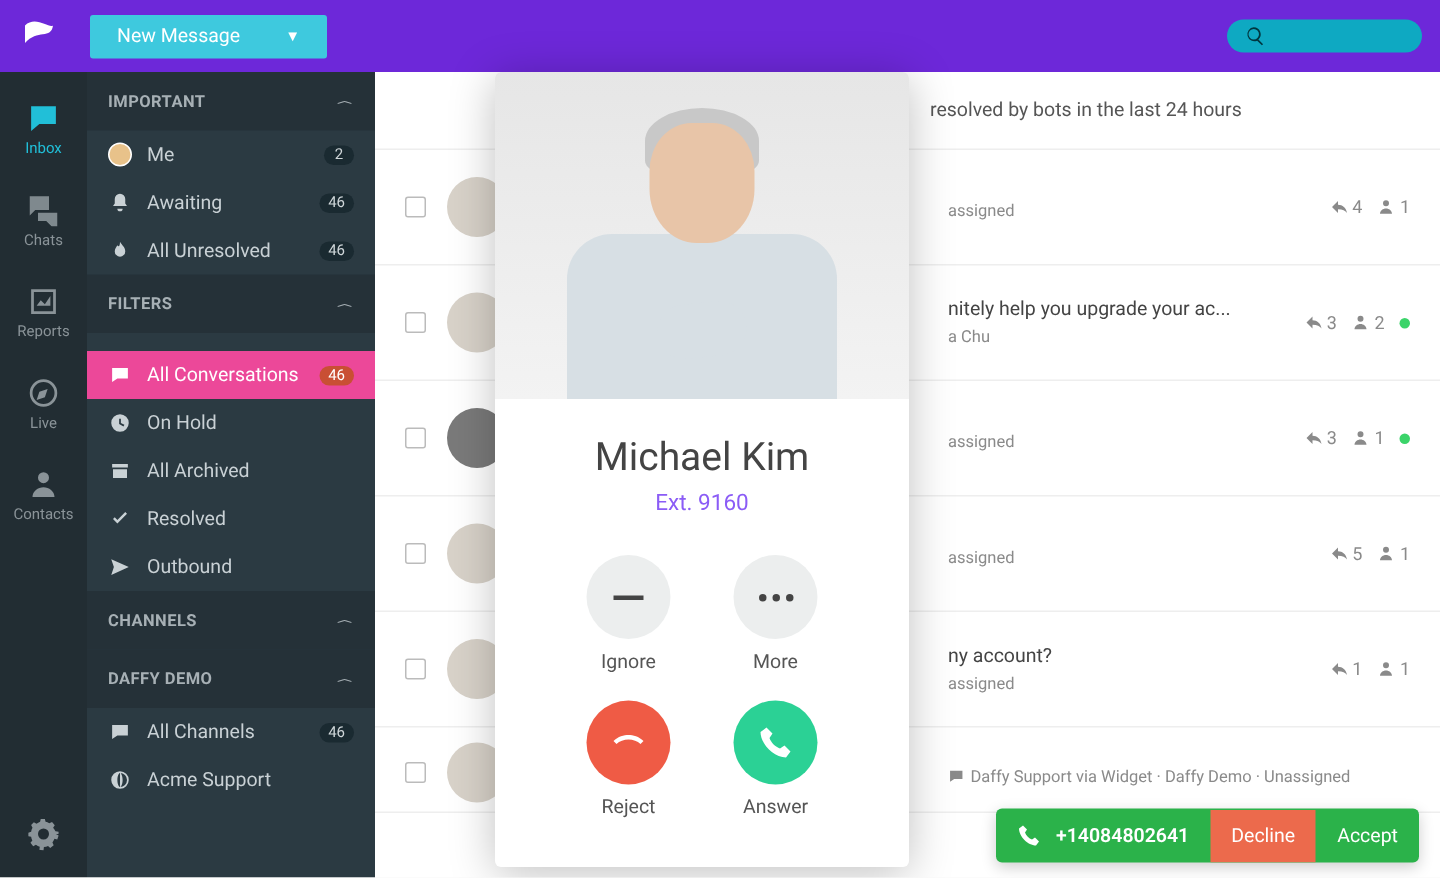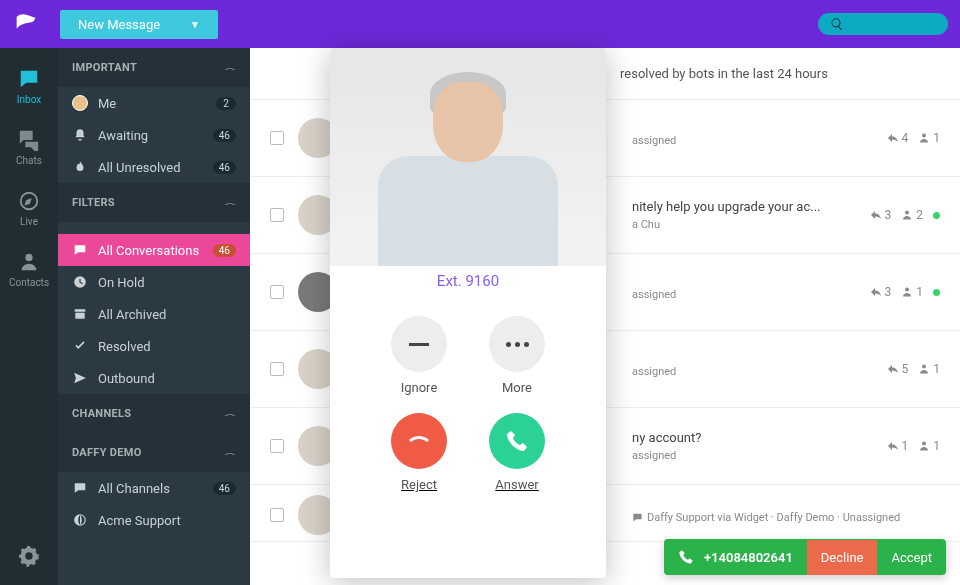--- a/index.html
+++ b/index.html
@@ -54,21 +54,21 @@
 .call-card { position:absolute; left:330px; top:48px; width:276px; height:530px; background:#fff; border-radius:4px; box-shadow:0 4px 30px rgba(0,0,0,.25); z-index:20; text-align:center; padding:0 0 10px 0; overflow:hidden; }
 .call-photo { width:100%; height:218px; background:linear-gradient(180deg,#e6e6e6 0%,#f3f3f3 100%); position:relative; display:flex; align-items:flex-end; justify-content:center; }
 .person { width:200px; height:210px; position:relative; }
 .person .head { width:70px; height:80px; background:#e8c5a8; border-radius:40% 40% 45% 45%; position:absolute; left:50%; top:26px; transform:translateX(-50%); }
 .person .hair { width:76px; height:44px; background:#c8c8c8; border-radius:50% 50% 20% 20%; position:absolute; left:50%; top:16px; transform:translateX(-50%); }
 .person .body-p { width:180px; height:110px; background:#d7dfe4; border-radius:30px 30px 0 0; position:absolute; bottom:0; left:50%; transform:translateX(-50%); }
 .person .arm { width:60px; height:36px; background:#d7dfe4; position:absolute; bottom:28px; left:50%; transform:translateX(-50%) rotate(-6deg); border-radius:18px; }
 .call-name { font-size:26px; color:#444; margin-top:24px; }
 .call-ext { font-size:15px; color:#8b5cf6; margin-top:6px; }
 .call-actions { display:flex; justify-content:center; gap:42px; margin-top:26px; }
-.call-actions-2 { margin-top:18px;text-decoration:underline; }
+.call-actions-2 { margin-top:18px; }
 .cbtn { display:flex; flex-direction:column; align-items:center; gap:8px; cursor:pointer; font-size:13px; color:#555; }
 .circle { width:56px; height:56px; border-radius:50%; display:flex; align-items:center; justify-content:center; }
 .circle.grey { background:#eceeee; color:#444; }
 .circle.red { background:#ef5b45; }
 .circle.green { background:#2bd195; }
 .circle svg { width:24px; height:24px; fill:#fff; }
 .dash { width:20px; height:3px; background:#444; }
 .dots { display:flex; gap:4px; }
 .dots span { width:5px; height:5px; border-radius:50%; background:#444; }
 
@@ -108,20 +108,26 @@
     <span>Inbox</span>
   </div>
   <div class="rail-item">
     <svg viewBox="0 0 24 24">
         <path d="M2 2h14v10H6l-4 4V2zm6 12h14v10h-4l-4-4h-6V14z" opacity=".9"></path>
       </svg>
     <span>Chats</span>
   </div>
   <div class="rail-item">
     <svg viewBox="0 0 24 24">
+        <path d="M3 3h18v18H3V3zm2 2v14h14V5H5zm2 10l3-4 3 3 4-6v7H7z"></path>
+      </svg>
+    <span>Reports</span>
+  </div>
+  <div class="rail-item">
+    <svg viewBox="0 0 24 24">
         <path d="M12 2a10 10 0 100 20 10 10 0 000-20zm0 2a8 8 0 110 16 8 8 0 010-16zm3 5l-2 6-6 2 2-6 6-2z"></path>
       </svg>
     <span>Live</span>
   </div>
   <div class="rail-item">
     <svg viewBox="0 0 24 24">
         <path d="M12 3a4 4 0 110 8 4 4 0 010-8zm-8 18c0-4 4-7 8-7s8 3 8 7H4z"></path>
       </svg>
     <span>Contacts</span>
   </div>
@@ -384,20 +390,21 @@
 
 <div class="call-card">
   <div class="call-photo">
     <div class="person">
       <div class="body-p"></div>
         <div class="arm"></div>
         <div class="hair"></div>
         <div class="head"></div>
     </div>
   </div>
+  <div class="call-name">Michael Kim</div>
   <div class="call-ext">Ext. 9160</div>
   <div class="call-actions">
     <div class="cbtn">
       <div class="circle grey">
           <div class="dash"></div>
         </div>
       <span>Ignore</span>
     </div>
     <div class="cbtn">
       <div class="circle grey">

